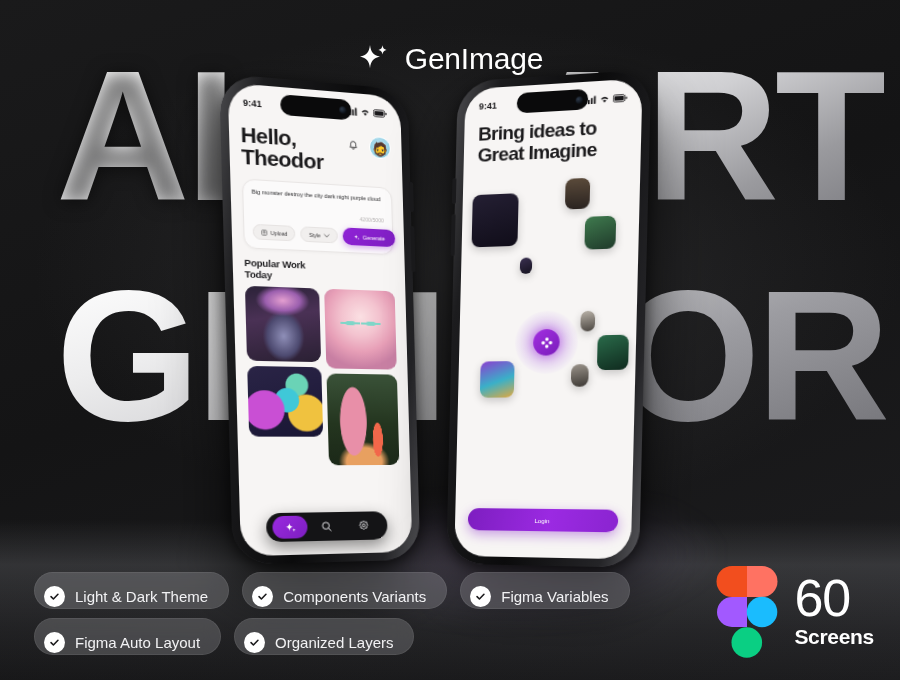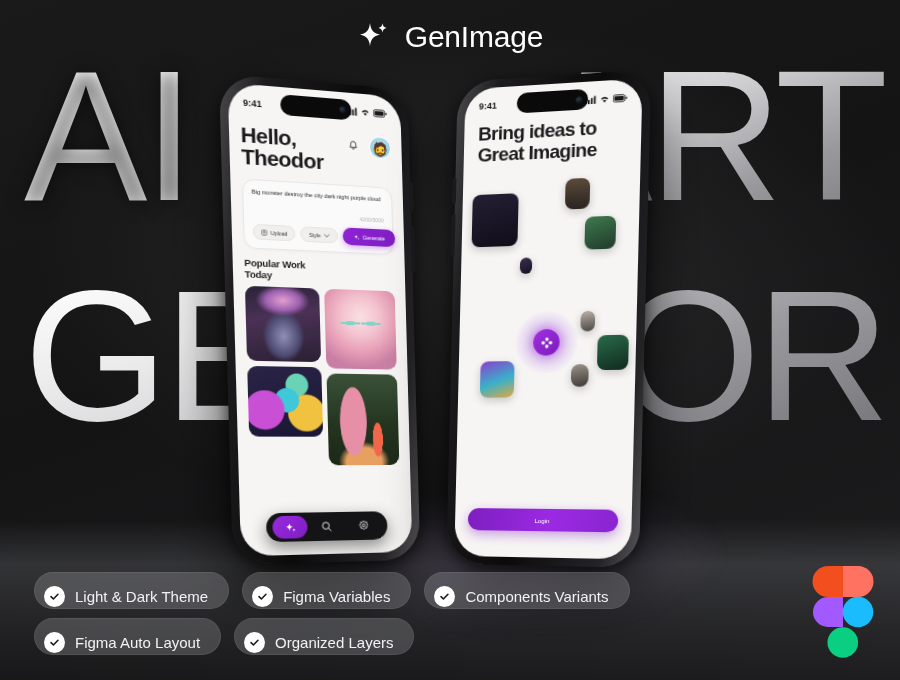--- a/index.html
+++ b/index.html
@@ -27,35 +27,36 @@
   }
   #floorglow {
     position:absolute; left:300px; top:505px; width:420px; height:120px;
     background:radial-gradient(ellipse at 50% 40%, rgba(196,160,220,.30) 0%, rgba(150,130,190,.10) 45%, rgba(0,0,0,0) 72%);
     filter:blur(10px); pointer-events:none;
   }
 
   
   #brand {
     position:absolute; top:20px; left:0; right:0; height:56px;
-    display:flex; align-items:flex-start; justify-content:center; gap:14px;
+    display:flex; align-items:flex-end; justify-content:center; gap:14px;
     z-index:40;
   }
   #brand .mark { width:34px; height:34px; position:relative; }
   #brand .name {
     color:#fff; font-size:30px; letter-spacing:-.2px; font-weight:400;
   }
 
   
   .bigtype {
     position:absolute; z-index:5;
-    font-weight:400; line-height:.80;
+    font-weight:700; line-height:.80;
     font-size:185px; letter-spacing:-4px;
     white-space:nowrap;
     user-select:none;
+    margin-left:32px;
   }
   #bt-ai {
     left:24px; top:62px;
     background:linear-gradient(160deg,#ffffff 0%,#f2f2f3 45%,#d8d8da 100%);
     -webkit-background-clip:text; background-clip:text; color:transparent;
     text-shadow:0 2px 18px rgba(0,0,0,.5);
   }
   #bt-art {
     right:16px; top:62px;
     background:linear-gradient(155deg,#f6f6f7 0%,#cfcfd2 38%,#9a9a9e 72%,#7d7d82 100%);
@@ -469,29 +470,29 @@
             </svg>
         </span>
         <span class="blabel">Light &amp; Dark Theme</span>
       </div>
       <div class="badge">
         <span class="tick">
           <svg width="11" height="11" viewBox="0 0 14 14">
               <path d="M2.6 7.2 5.6 10.2 11.4 4.2" fill="none" stroke="#1b1a1c" stroke-width="2" stroke-linecap="round" stroke-linejoin="round"></path>
             </svg>
         </span>
-        <span class="blabel">Figma Variables</span>
+        <span class="blabel">Components Variants</span>
       </div>
       <div class="badge">
         <span class="tick">
           <svg width="11" height="11" viewBox="0 0 14 14">
               <path d="M2.6 7.2 5.6 10.2 11.4 4.2" fill="none" stroke="#1b1a1c" stroke-width="2" stroke-linecap="round" stroke-linejoin="round"></path>
             </svg>
         </span>
-        <span class="blabel">Components Variants</span>
+        <span class="blabel">Figma Variables</span>
       </div>
     </div>
 
     <div class="badge-row">
       <div class="badge">
         <span class="tick">
           <svg width="11" height="11" viewBox="0 0 14 14">
               <path d="M2.6 7.2 5.6 10.2 11.4 4.2" fill="none" stroke="#1b1a1c" stroke-width="2" stroke-linecap="round" stroke-linejoin="round"></path>
             </svg>
         </span>
@@ -511,15 +512,19 @@
   <div id="screens">
     <span id="figma-logo">
       <svg viewBox="0 0 62 92" width="62" height="92">
         <path d="M16 0h15v31H16a15.5 15.5 0 0 1 0-31Z" fill="#f24e1e"></path>
         <path d="M31 0h15a15.5 15.5 0 0 1 0 31H31V0Z" fill="#ff7262"></path>
         <path d="M16 31h15v30H16a15 15 0 0 1 0-30Z" fill="#a259ff"></path>
         <circle cx="46" cy="46" r="15.3" fill="#1abcfe"></circle>
         <circle cx="30.8" cy="76.5" r="15.3" fill="#0acf83"></circle>
       </svg>
     </span>
+    <span class="txt">
+      <span class="num">60</span>
+      <span class="lbl">Screens</span>
+    </span>
   </div>
 
 </div>
 
 </body></html>

